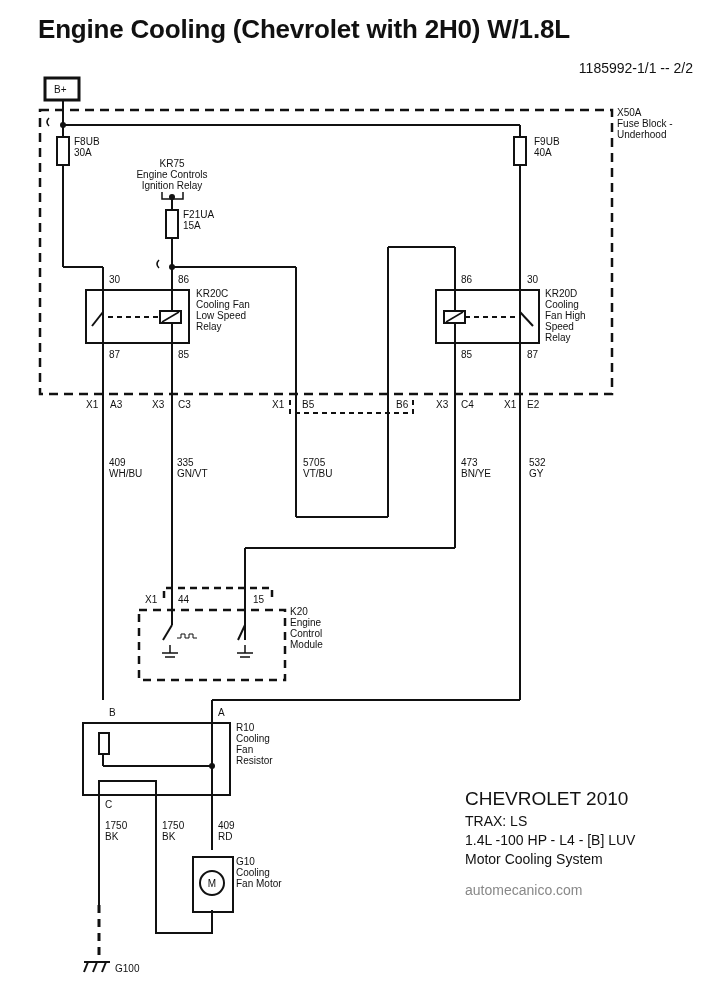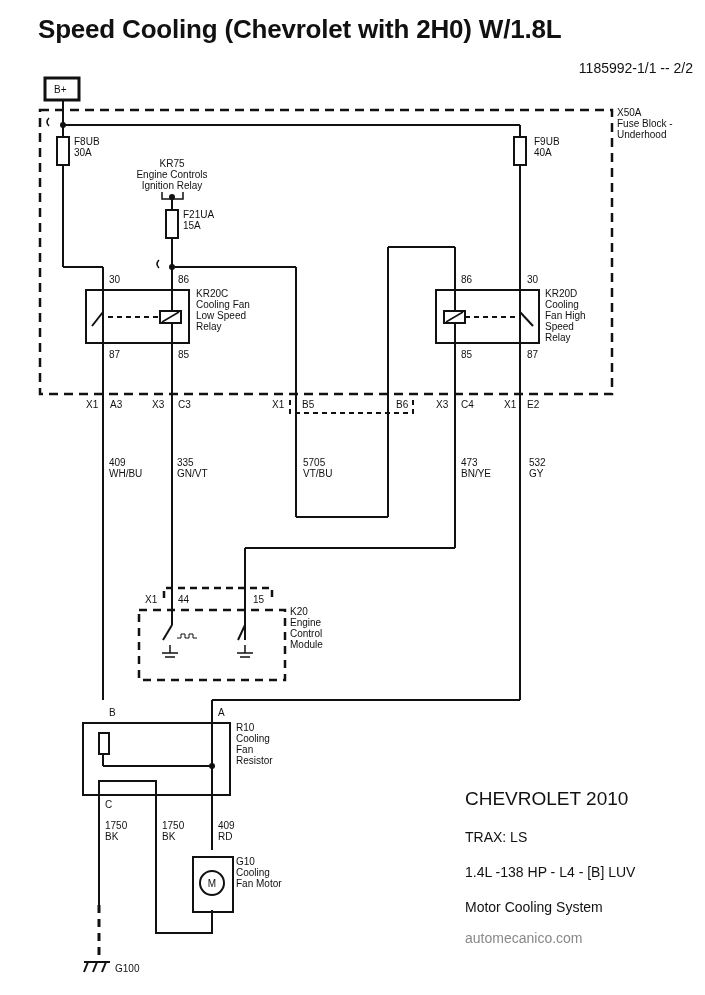--- a/index.html
+++ b/index.html
@@ -3,27 +3,27 @@
 <meta charset="utf-8">
 <style>
   html, body { margin:0; padding:0; background:#ffffff; }
   body { width:705px; height:995px; position:relative; overflow:hidden; font-family:"Liberation Sans", sans-serif; color:#111; }
   .title { position:absolute; left:38px; top:14px; font-size:26px; font-weight:bold; letter-spacing:-0.2px; white-space:nowrap; }
   .docnum { position:absolute; right:12px; top:60px; font-size:14px; white-space:nowrap; }
   svg { position:absolute; left:0; top:0; }
   svg text { font-family:"Liberation Sans", sans-serif; font-size:10px; fill:#111; }
   .info { position:absolute; left:465px; top:788px; }
   .info .brand { font-size:19px; }
-  .info .line { font-size:14px; margin-top:19px; }
+  .info .line { font-size:14px; margin-top:3px; }
   .info .site { font-size:14px; margin-top:15px; color:#888; }
 </style>
 </head>
 <body>
 
-<div class="title">Speed Cooling (Chevrolet with 2H0) W/1.8L</div>
+<div class="title">Engine Cooling (Chevrolet with 2H0) W/1.8L</div>
 <div class="docnum">1185992-1/1 -- 2/2</div>
 
 <svg width="705" height="995" viewBox="0 0 705 995">
   <g stroke="#111" fill="none" stroke-width="2">
 
     <rect x="45" y="78" width="34" height="22" stroke-width="3"></rect>
 
     <path d="M40 110 H612 V394 H40 Z" stroke-dasharray="9,6" stroke-width="2.5"></path>
 
     <line x1="63" y1="125" x2="520" y2="125"></line>
@@ -188,16 +188,16 @@
     <text x="236" y="876">Cooling</text>
     <text x="236" y="887">Fan Motor</text>
 
     <text x="115" y="972">G100</text>
   </g>
 </svg>
 
 <div class="info">
   <div class="brand">CHEVROLET 2010</div>
   <div class="line">TRAX: LS</div>
-  <div class="line">1.4L -138 HP - L4 - [B] LUV</div>
+  <div class="line">1.4L -100 HP - L4 - [B] LUV</div>
   <div class="line">Motor Cooling System</div>
   <div class="site">automecanico.com</div>
 </div>
 
 </body></html>

